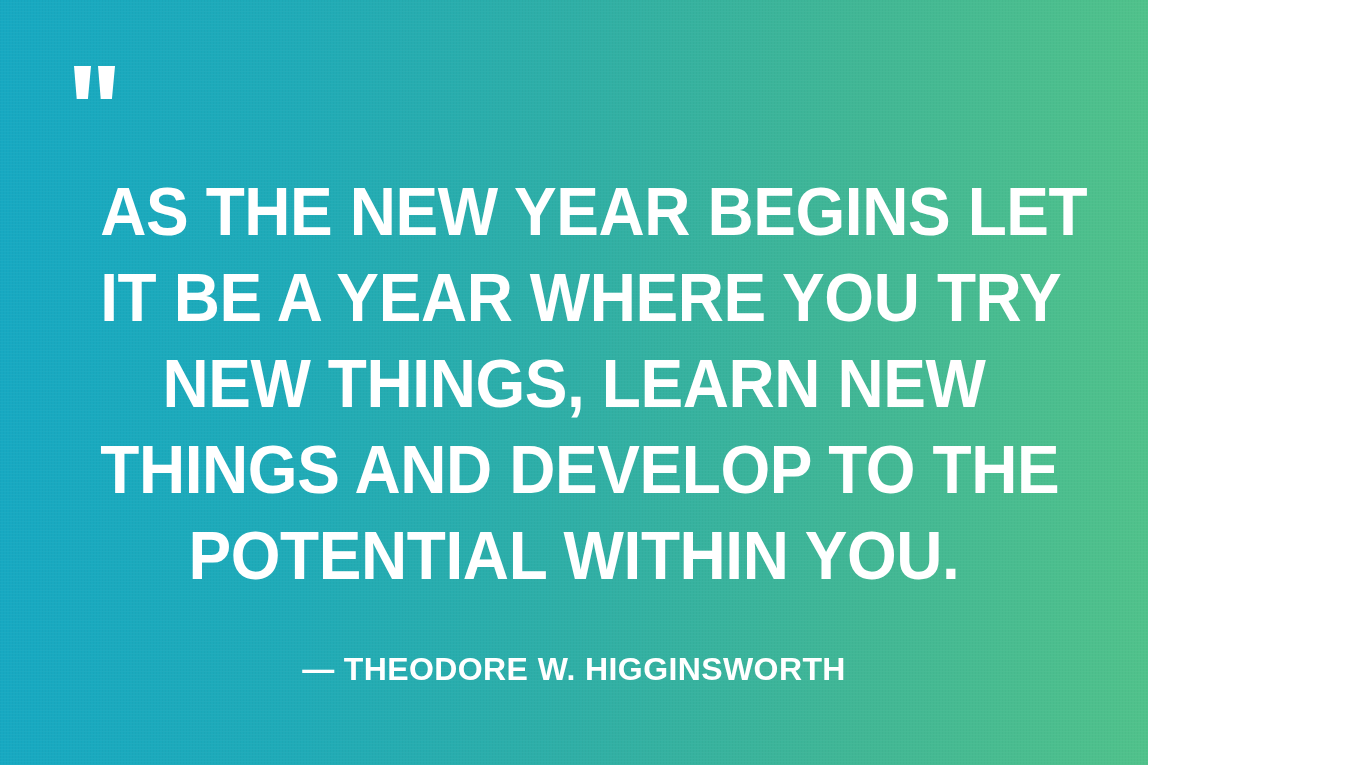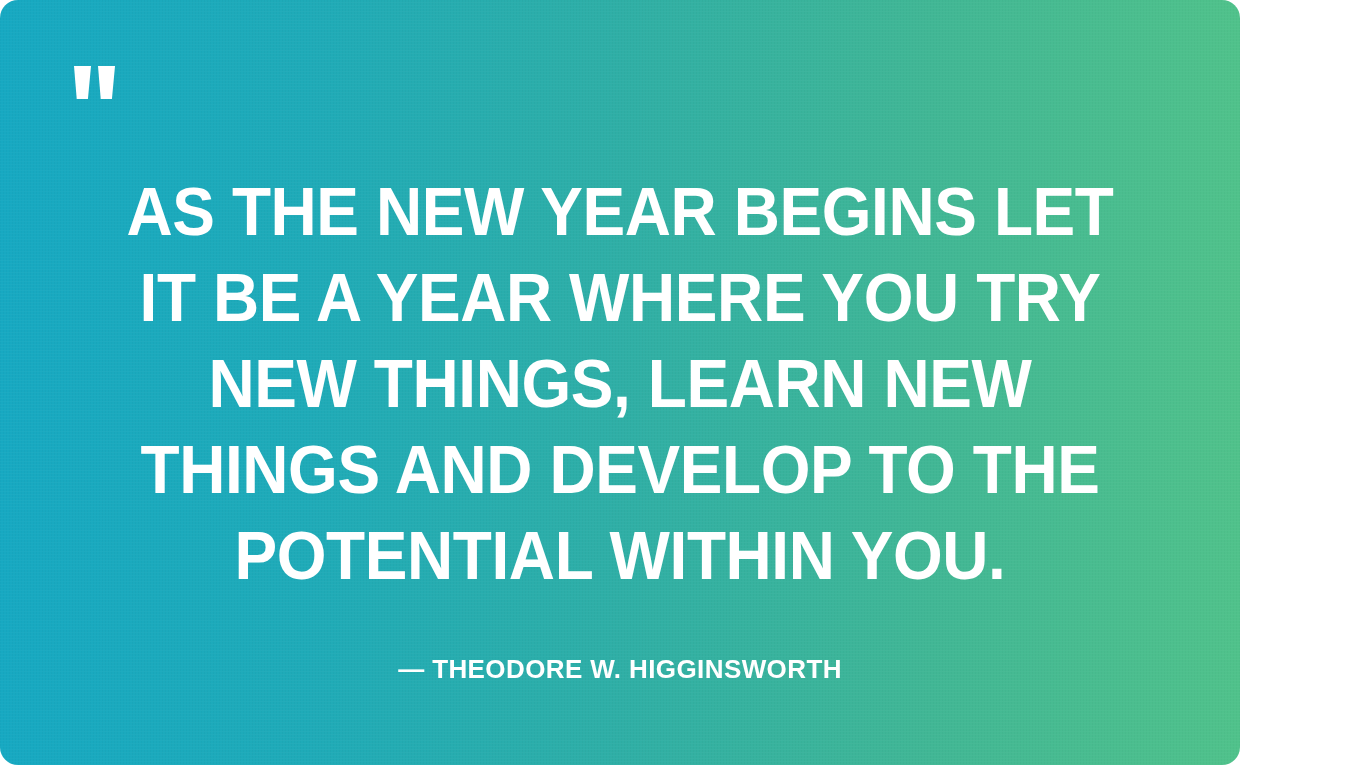--- a/index.html
+++ b/index.html
@@ -4,26 +4,25 @@
 <title>Quote Card</title>
 <style>
   html, body {
     margin: 0;
     padding: 0;
     background: #ffffff;
   }
 
   .card {
     position: relative;
-    width: 1240px;
+    width: 1148px;
     height: 765px;
     overflow: hidden;
     background: linear-gradient(90deg, #17a9c2 0%, #1fabb8 25%, #2fafa6 50%, #41b795 75%, #50c28b 100%);
     font-family: "Liberation Sans", "DejaVu Sans", sans-serif;
-    border-radius: 18px;
     -webkit-font-smoothing: antialiased;
   }
 
   
   .card::after {
     content: "";
     position: absolute;
     inset: 0;
     pointer-events: none;
     opacity: 0.035;
@@ -77,21 +76,21 @@
 
   
   .attribution {
     position: absolute;
     left: 0;
     right: 0;
     top: 653px;
     z-index: 2;
     text-align: center;
     color: #ffffff;
-    font-size: 26px;
+    font-size: 32px;
     line-height: 32px;
     font-weight: 700;
     letter-spacing: 0.4px;
     white-space: nowrap;
   }
 </style>
 </head>
 <body>
 
 <div class="card">

